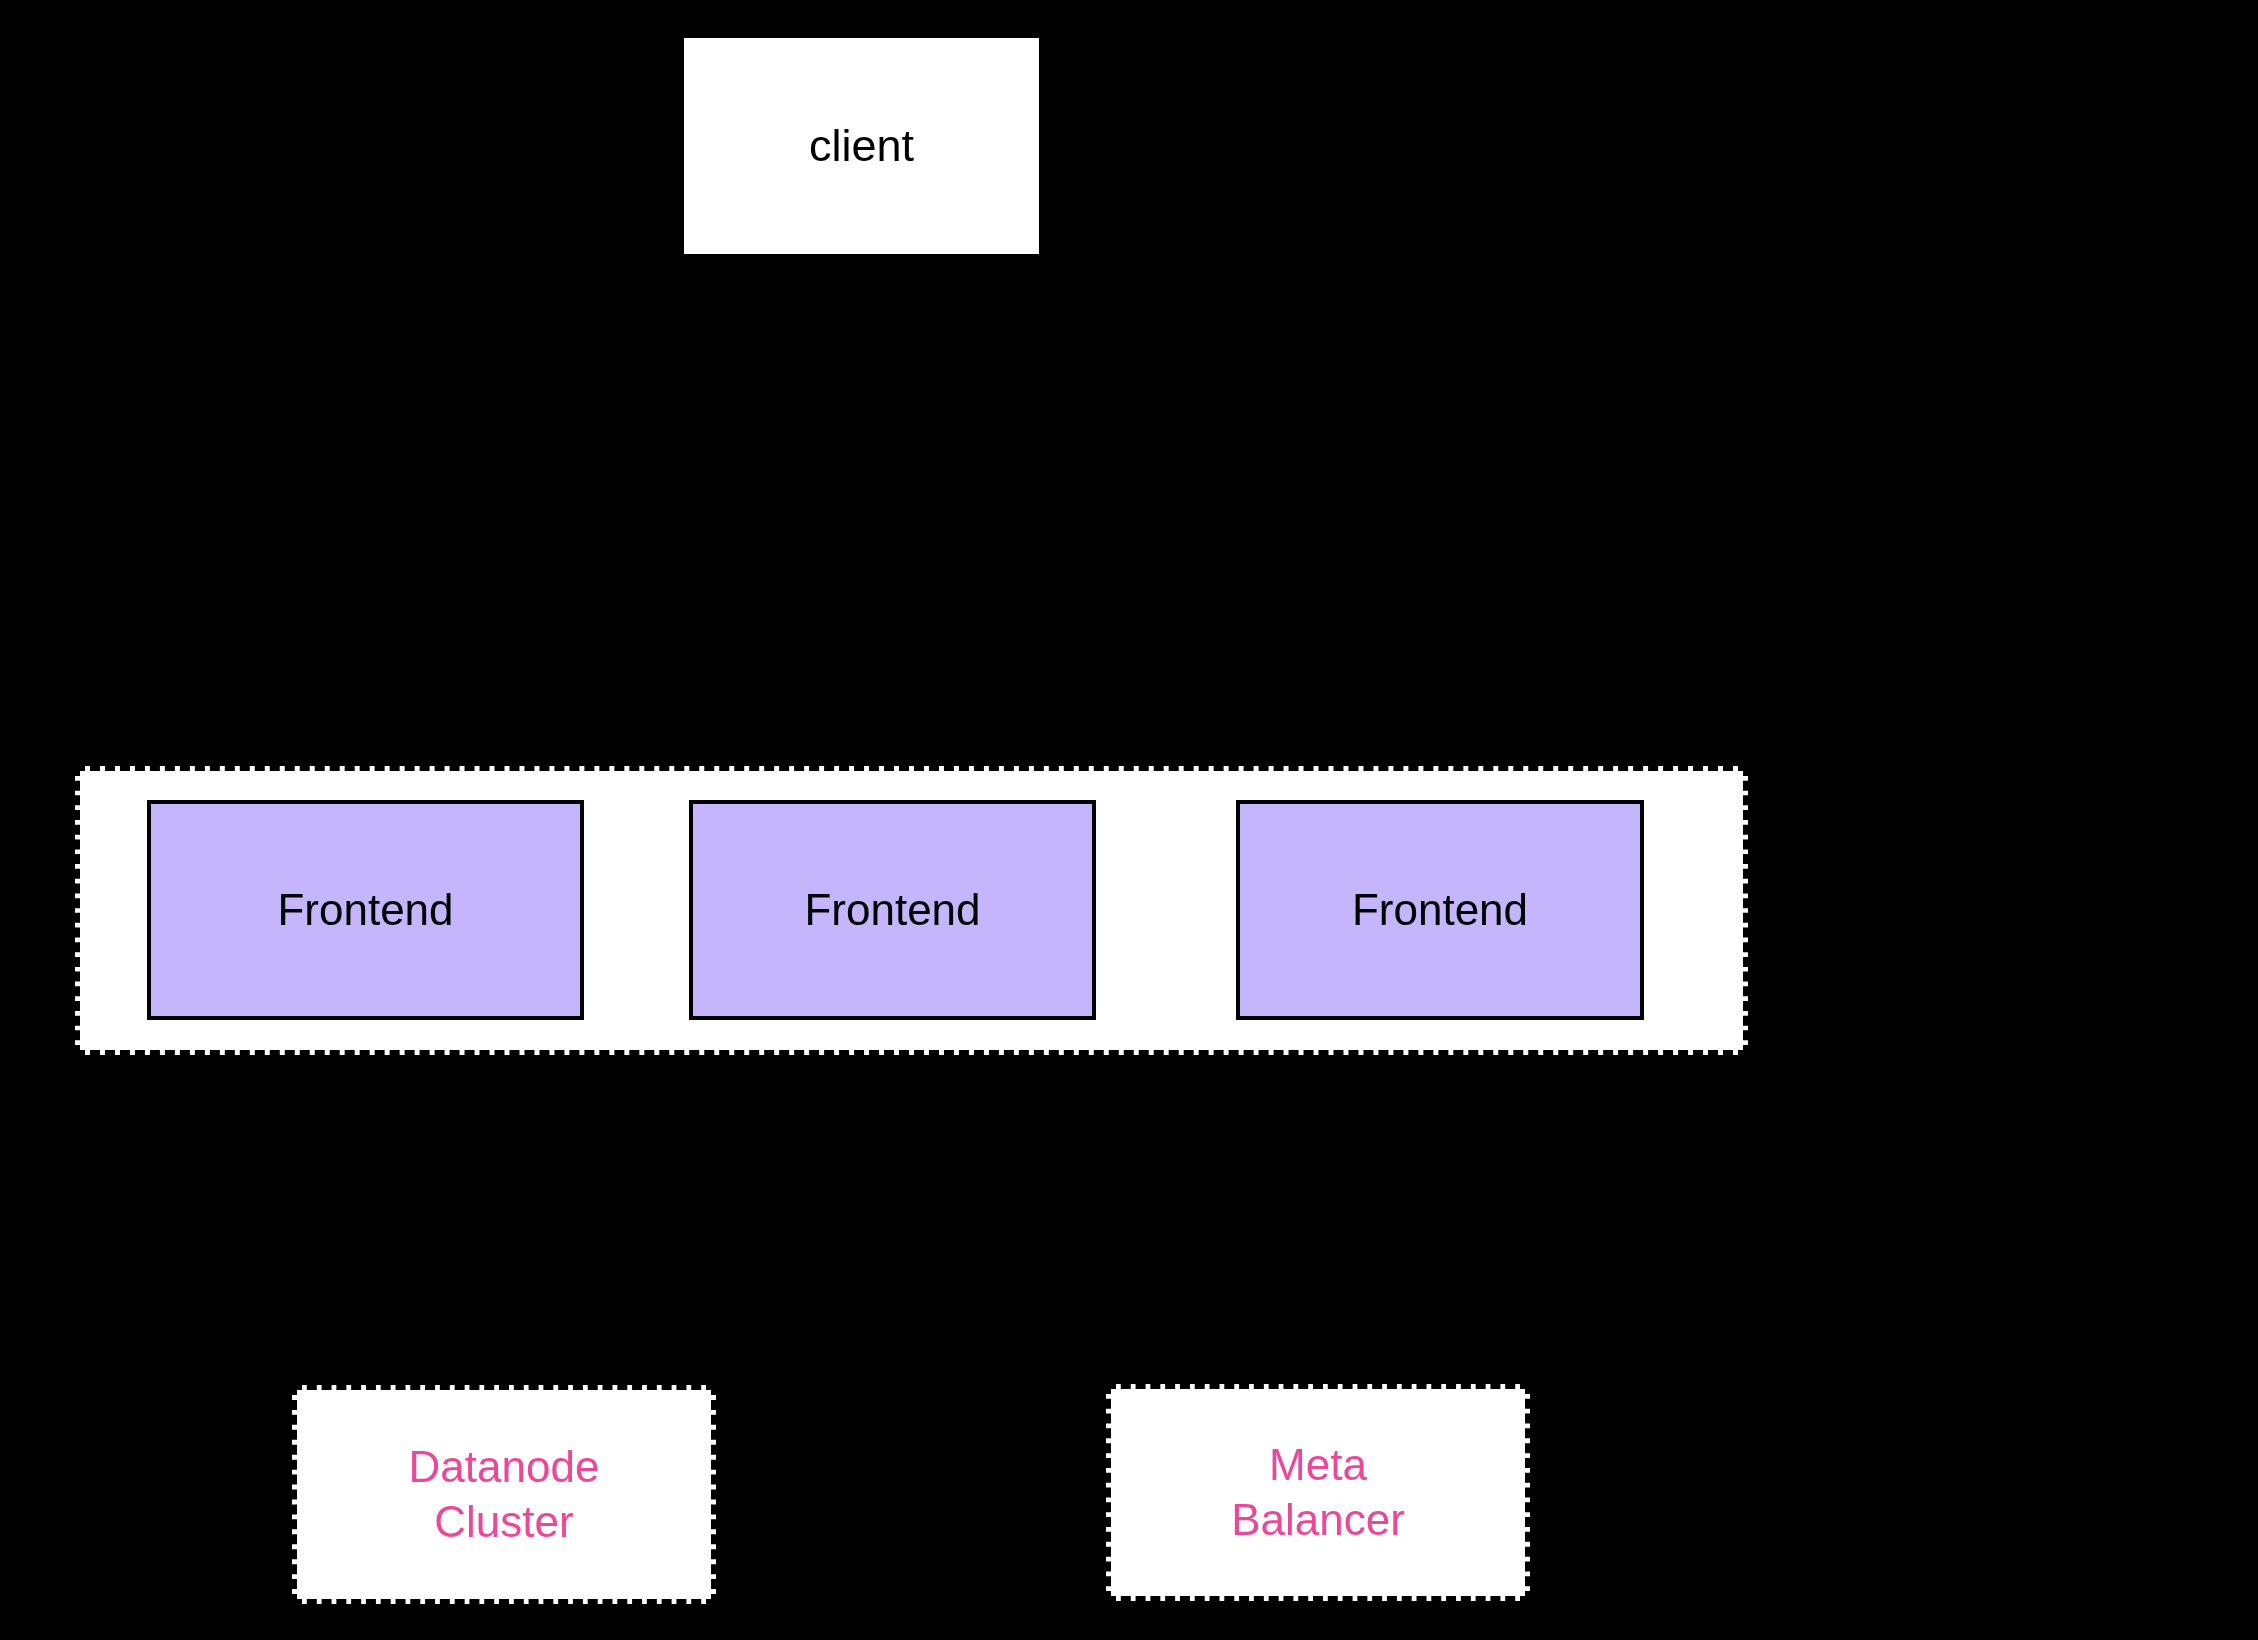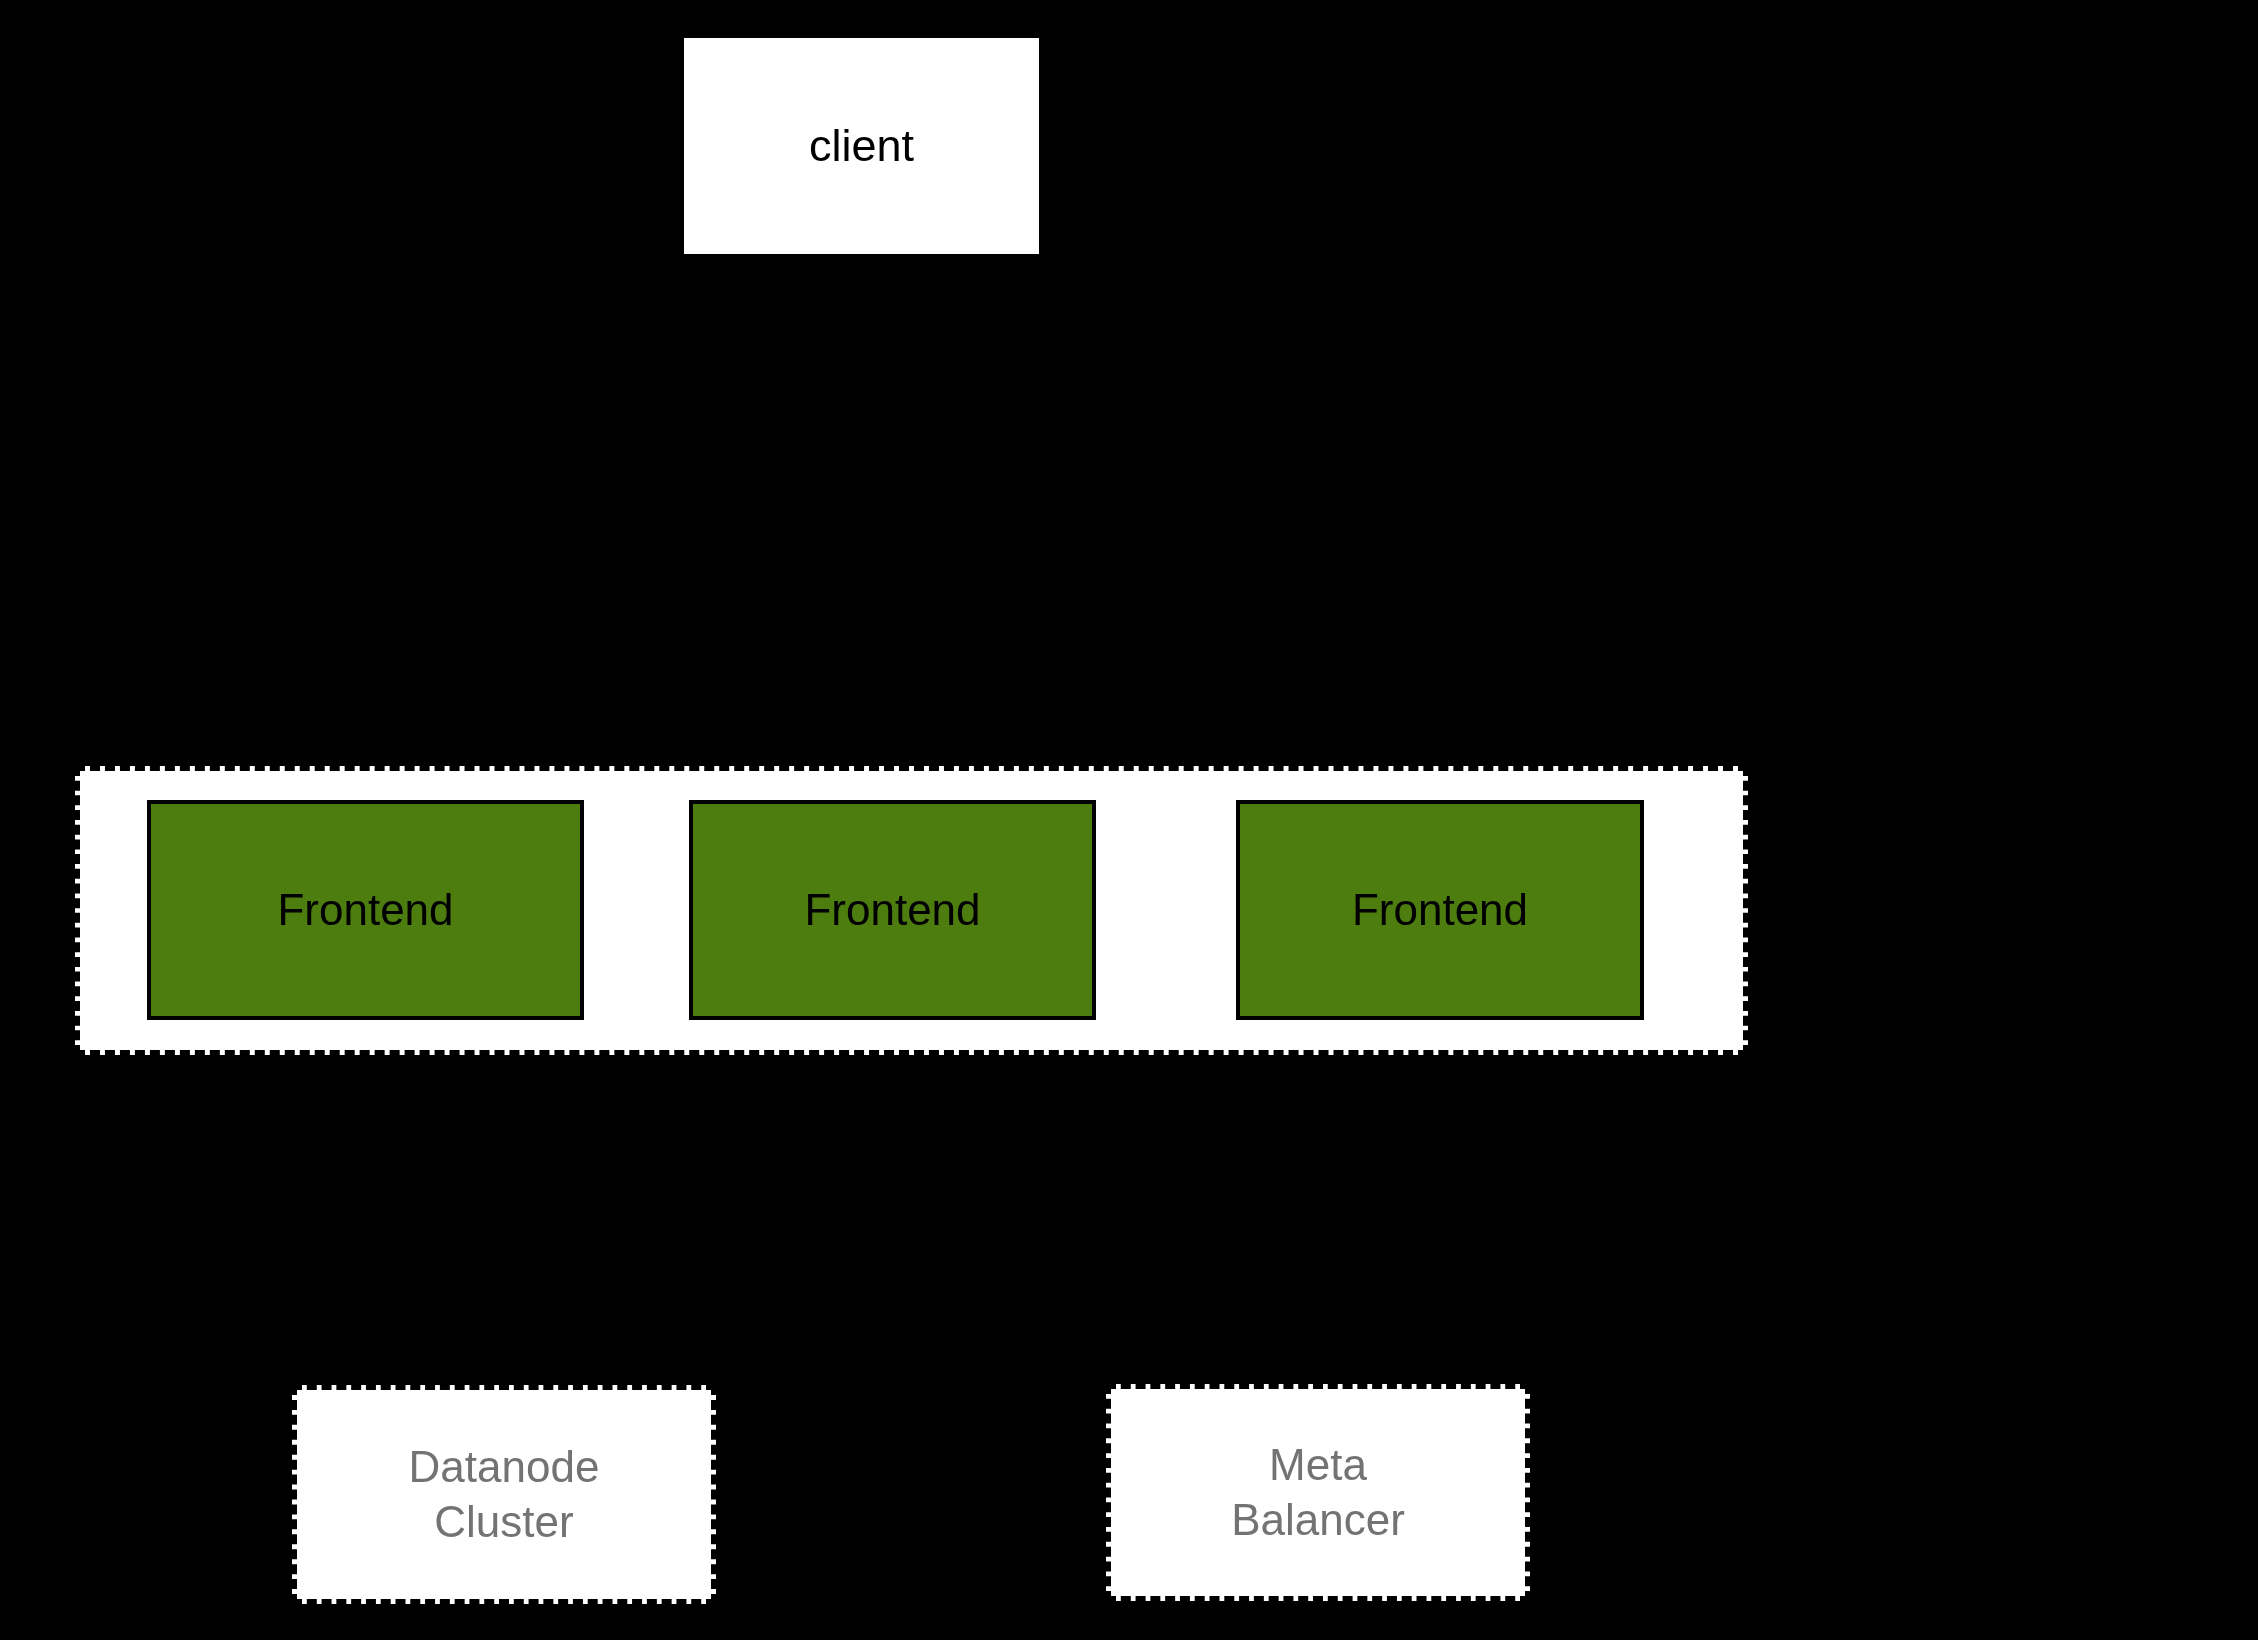--- a/index.html
+++ b/index.html
@@ -65,40 +65,40 @@
     border: 5.5px dashed #000000;
   }
 
   
   .frontend-node {
     position: absolute;
     box-sizing: border-box;
     top: 800px;
     width: 409px;
     height: 220px;
-    background: #4d7c0f;
+    background: #c4b5fd;
     color: #000000;
     border: 4.5px solid #000000;
     display: flex;
     align-items: center;
     justify-content: center;
     text-align: center;
     font-size: 44px;
     line-height: 1.22;
   }
   #frontend-node-0 { left: 147px; width: 437px; }
   #frontend-node-1 { left: 689px; width: 407px; }
   #frontend-node-2 { left: 1236px; width: 408px; }
 
   
   .cluster-node {
     position: absolute;
     box-sizing: border-box;
     background: #ffffff;
-    color: #737373;
+    color: #ec4899;
     border: 5.5px dashed #000000;
     display: flex;
     align-items: center;
     justify-content: center;
     text-align: center;
     font-size: 44px;
     line-height: 1.24;
     white-space: pre-line;
   }
   #datanode-cluster-node {

